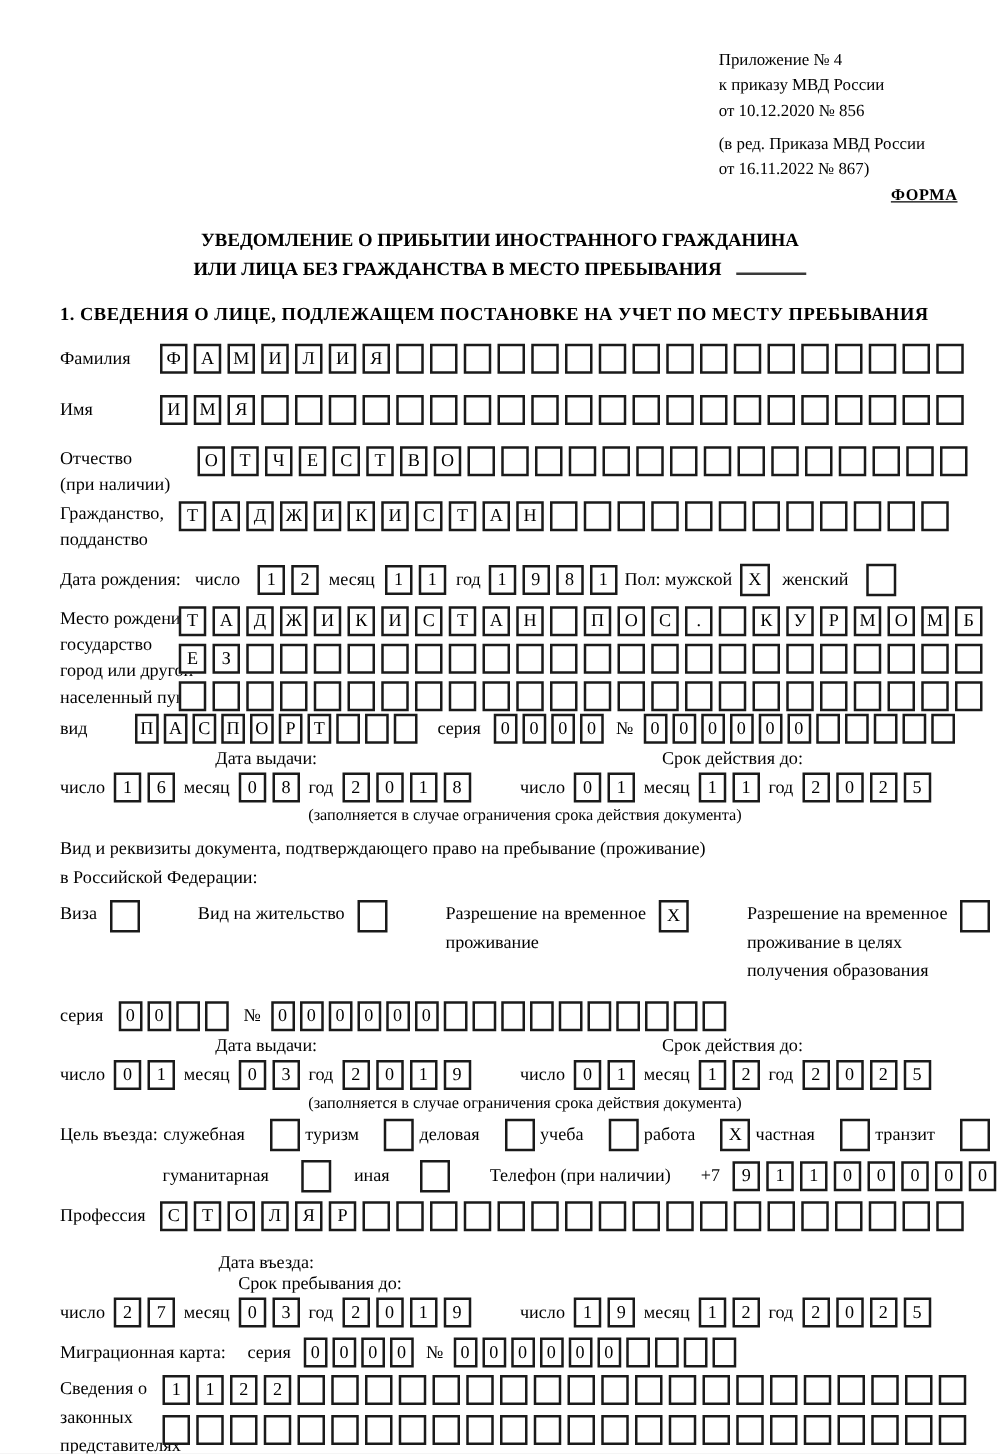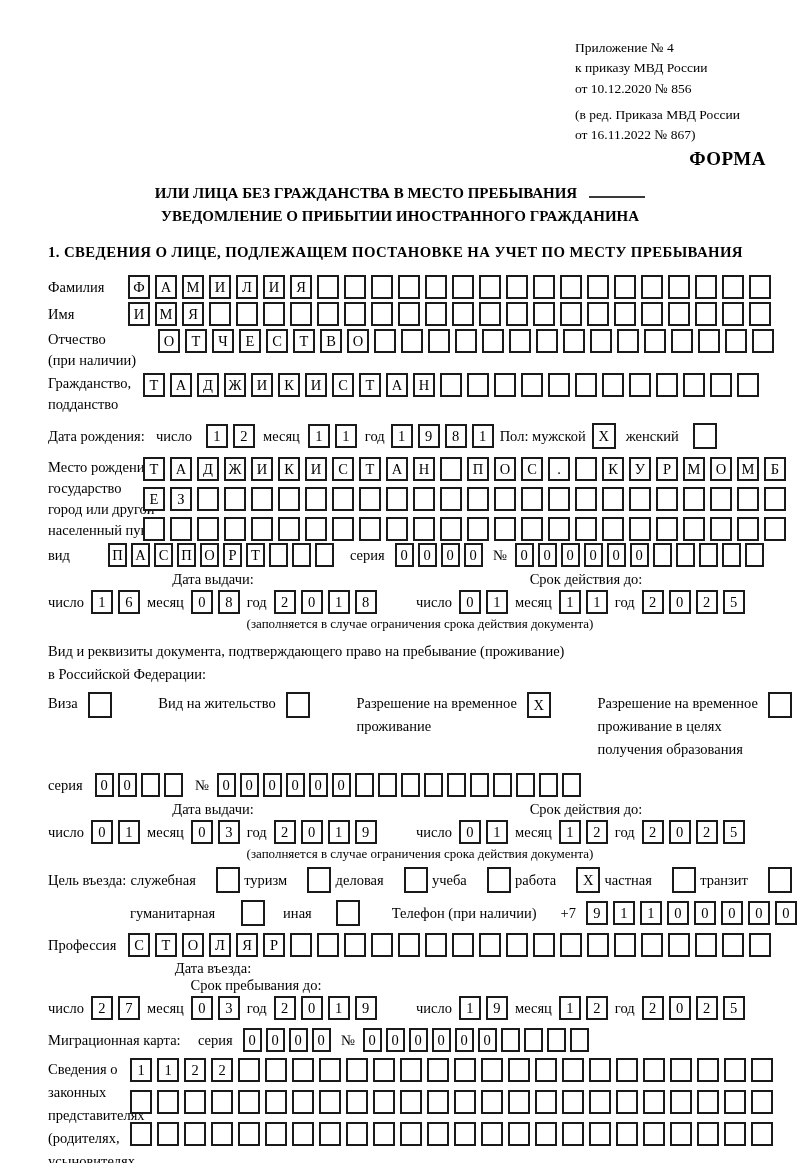--- a/index.html
+++ b/index.html
@@ -5,27 +5,27 @@
   * { box-sizing: border-box; }
   html,body { margin:0; padding:0; background:#e8e8e8; }
   .page {
     position:relative; width:800px; height:1163px; margin:0 auto;
     background:#ffffff; color:#000;
     font-family:"Liberation Serif","DejaVu Serif",serif;
     font-size:14px; overflow:hidden;
   }
   .hdr-right { position:absolute; left:575px; top:38px; font-size:13.5px; line-height:1.5; }
   .hdr-right .sub { margin-top:6px; }
-  .forma { position:absolute; top:148px; right:34px; font-weight:bold; font-size:19px; letter-spacing:.5px; }
+  .forma { position:absolute; top:148px; right:34px; font-weight:bold; font-size:13px; letter-spacing:.5px;text-decoration:underline; }
   .title { position:absolute; top:182px; left:0; width:100%; text-align:center; font-weight:bold; font-size:15px; line-height:1.55; }
   .blank-line { display:inline-block; width:56px; border-bottom:2px solid #3a3a3a; height:12px; margin-left:12px; }
   .content { position:absolute; left:48px; top:244px; width:744px; }
   .sec-head { font-weight:bold; font-size:14.8px; letter-spacing:.4px; margin-bottom:14px; white-space:nowrap; }
 
-  .row { display:flex; align-items:flex-start; margin-bottom:3px; position:relative; }
+  .row { display:flex; align-items:flex-start; margin-bottom:17px; position:relative; }
   .lbl { font-size:14.5px; line-height:24px; white-space:nowrap; }
   .lblcol { display:flex; flex-direction:column; font-size:14.5px; line-height:21px; white-space:nowrap; flex:none; }
   .w80 { width:80px; flex:none; }
   .w95 { width:95px; flex:none; }
   .w110 { width:110px; flex:none; }
   .cells { display:flex; gap:5px; flex-wrap:nowrap; }
   .cell {
     width:22px; height:24px; flex:none; border:2px solid #1a1a1a; background:#fff;
     display:flex; align-items:center; justify-content:center;
     font-size:14.5px; line-height:1;
@@ -63,22 +63,22 @@
   <div class="hdr-right">
     <div>Приложение № 4</div>
     <div>к приказу МВД России</div>
     <div>от 10.12.2020 № 856</div>
     <div class="sub">(в ред. Приказа МВД России</div>
     <div>от 16.11.2022 № 867)</div>
   </div>
   <div class="forma">ФОРМА</div>
 
   <div class="title">
+    <div>УВЕДОМЛЕНИЕ О ПРИБЫТИИ ИНОСТРАННОГО ГРАЖДАНИНА</div>
     <div><span>ИЛИ ЛИЦА БЕЗ ГРАЖДАНСТВА В МЕСТО ПРЕБЫВАНИЯ</span><span class="blank-line"></span></div>
-    <div>УВЕДОМЛЕНИЕ О ПРИБЫТИИ ИНОСТРАННОГО ГРАЖДАНИНА</div>
   </div>
 
   <div class="content">
     <div class="sec-head">1. СВЕДЕНИЯ О ЛИЦЕ, ПОДЛЕЖАЩЕМ ПОСТАНОВКЕ НА УЧЕТ ПО МЕСТУ ПРЕБЫВАНИЯ</div>
 
     <div class="row">
       <span class="lbl w80">Фамилия</span>
       <span class="cells">
           <span class="cell">Ф</span>
           <span class="cell">А</span>

